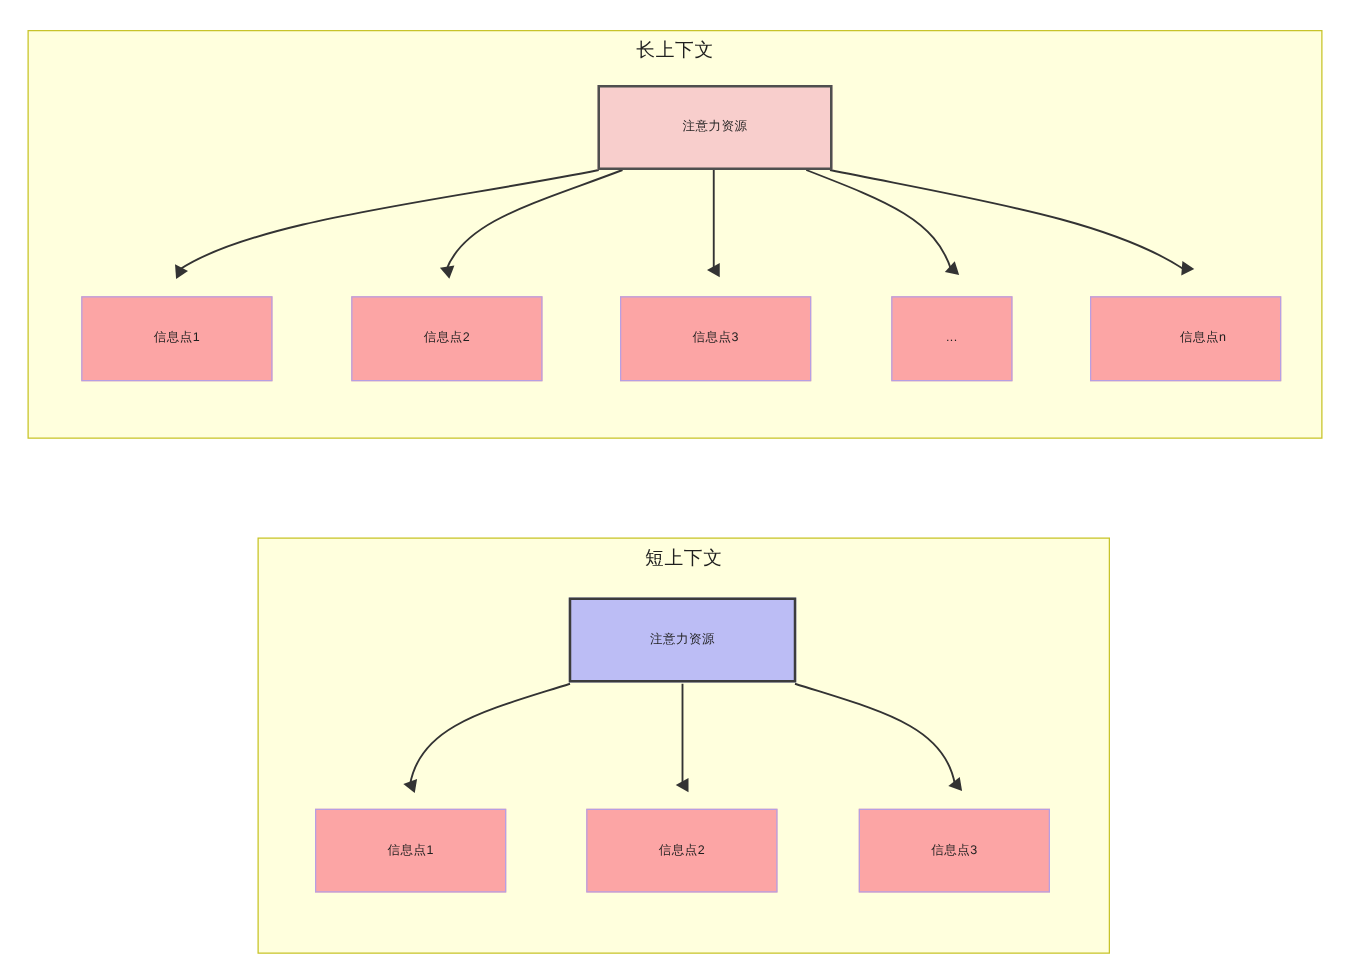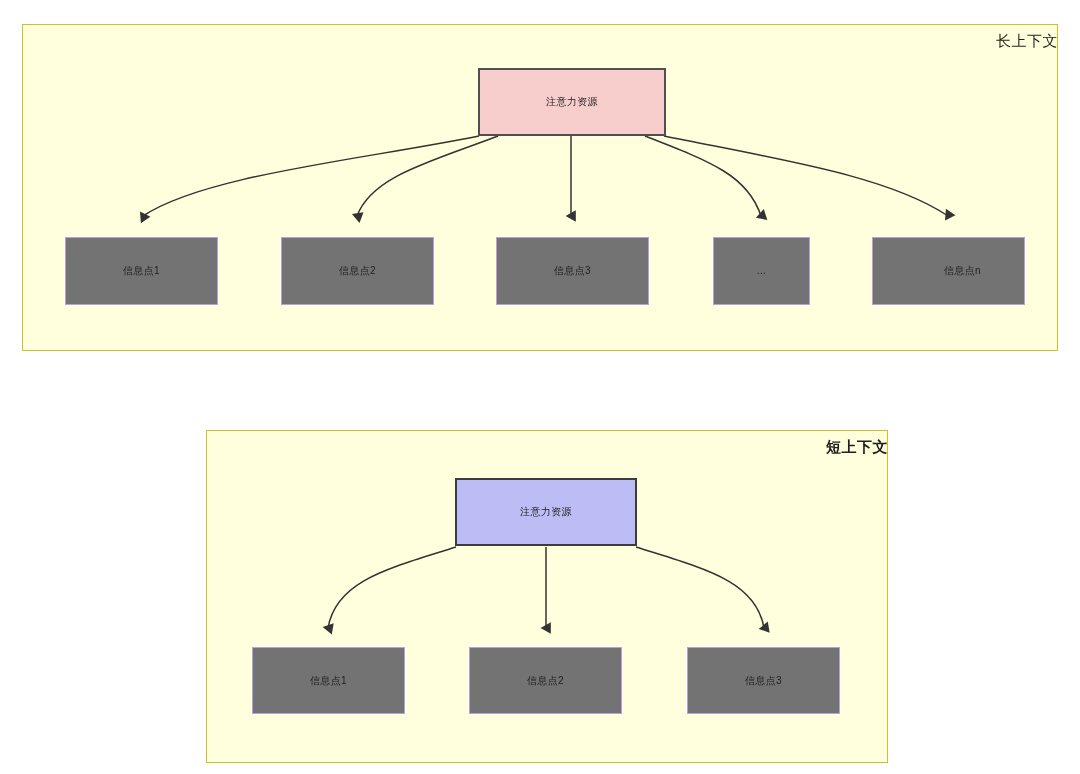--- a/index.html
+++ b/index.html
@@ -24,21 +24,21 @@
   }
   .group-box {
     position: absolute;
     background: #ffffdd;
     border: 1.6px solid #c7c32b;
     box-sizing: border-box;
   }
   .group-title {
     position: absolute;
     width: 100%;
-    text-align: right;
+    text-align: center;
     font-size: 15px;
     color: #1f1f1f;
     letter-spacing: 0.5px;
     line-height: 1;
   }
   .node {
     position: absolute;
     box-sizing: border-box;
     display: flex;
     align-items: center;
@@ -50,21 +50,21 @@
   }
   .node-root-long {
     background: #f8cecc;
     border: 2.2px solid #4f4f4f;
   }
   .node-root-short {
     background: #bcbdf5;
     border: 2.2px solid #3c3c3c;
   }
   .node-leaf {
-    background: #737373;
+    background: #fca5a5;
     border: 1.6px solid #b79fe3;
     text-align: center;
   }
   .edge-layer {
     position: absolute;
     left: 0;
     top: 0;
     width: 1080px;
     height: 774px;
     pointer-events: none;
@@ -113,21 +113,21 @@
   <div class="node node-leaf" style="left:713px; top:237px; width:97px; height:68px;">
     <span>...</span>
   </div>
 
   <div class="node node-leaf" style="left:872px; top:237px; width:153px; height:68px;padding-left:28px;">
     <span>信息点n</span>
   </div>
 
   <div class="group-box" style="left:206px; top:430px; width:682px; height:333px;"></div>
 
-  <div class="group-title" style="left:206px; top:439px; width:682px;font-weight:bold;">短上下文</div>
+  <div class="group-title" style="left:206px; top:439px; width:682px;">短上下文</div>
 
   <svg class="edge-layer" viewBox="0 0 1080 774">
     <defs>
       <marker id="arrowhead-b" markerWidth="9" markerHeight="9" refX="4.2" refY="4" orient="auto" markerUnits="strokeWidth">
         <path d="M0.4,0.8 L8,0.8 L4.2,7.6 Z" fill="#333333"></path>
       </marker>
     </defs>
 
     <path d="M 456,547 C 390,568 336,580 328,628" fill="none" stroke="#333333" stroke-width="1.5" marker-end="url(#arrowhead-b)"></path>
     <path d="M 546,547 L 546,628" fill="none" stroke="#333333" stroke-width="1.5" marker-end="url(#arrowhead-b)"></path>

